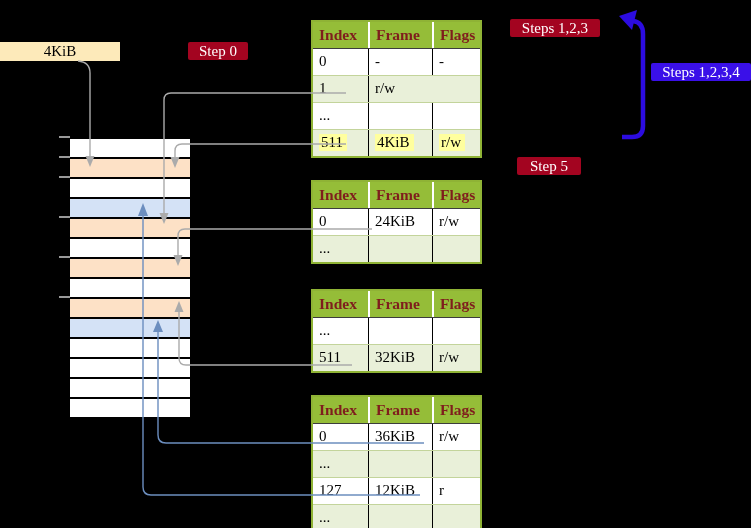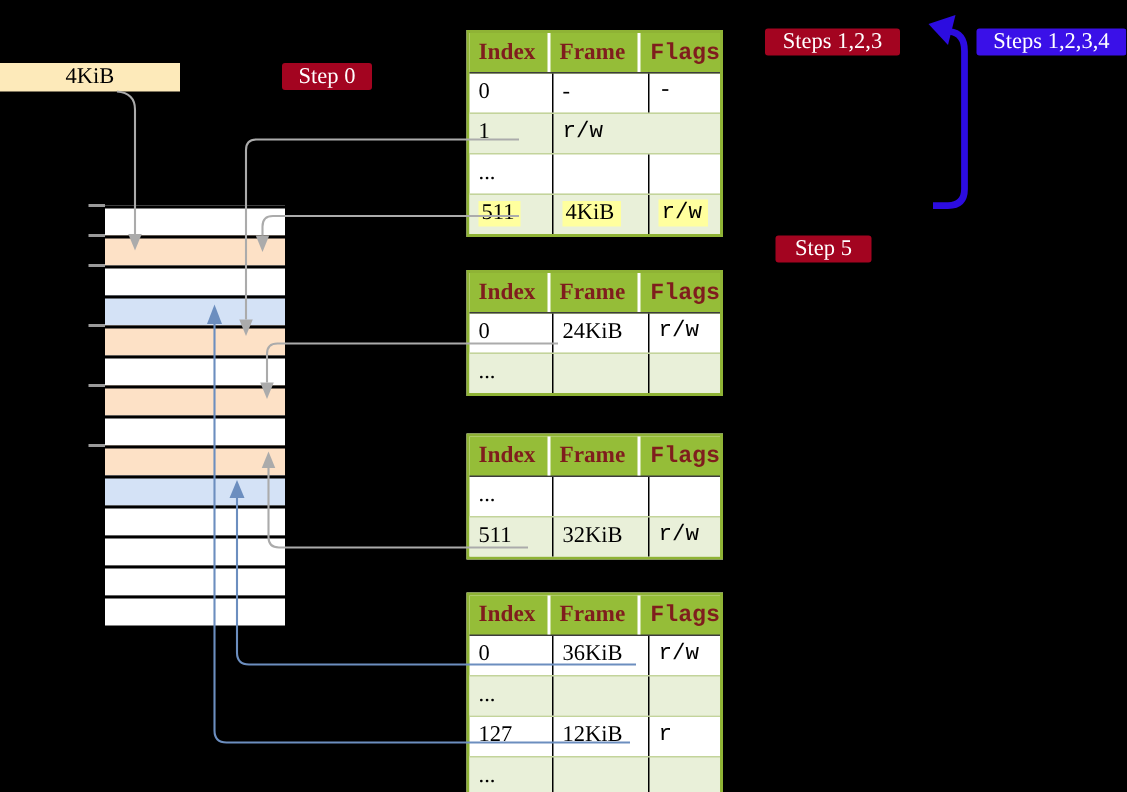--- a/index.html
+++ b/index.html
@@ -11,42 +11,42 @@
   .framebox{
     position:absolute;left:0;top:42px;width:120px;height:19px;
     background:var(--framebg);color:#000;font-size:15px;line-height:19px;text-align:center;
   }
   
   .badge{
     position:absolute;height:18px;line-height:18px;text-align:center;color:#fff;
     font-size:15px;border-radius:2px;box-sizing:border-box;
   }
   .badge.red{background:var(--red);}
-  .badge.blue{background:var(--bblue);}
+  .badge.blue{background:var(--bblue);margin-top:44px;}
   
   .mem{position:absolute;left:70px;top:137px;width:120px;border-bottom:2px solid #000;}
   .mrow{height:20px;border-top:2px solid #000;box-sizing:border-box;}
   .mrow.white{background:#ffffff;}
   .mrow.peach{background:var(--peach);}
   .mrow.blue{background:var(--mblue);}
   .tick{position:absolute;left:59px;width:11px;height:2px;background:#9a9a9a;}
   
   .ptable{
     position:absolute;left:311px;width:171px;box-sizing:border-box;
     border:2px solid var(--tborder);background:#fff;
   }
   .thead{display:flex;background:var(--green);height:26px;border-bottom:1px solid #3c3c3c;}
   .hcell{
     color:#7f1d1d;font-weight:bold;font-size:15.5px;line-height:26px;
     padding-left:6px;box-sizing:border-box;
   }
   .hcell + .hcell{border-left:2px solid #fff;}
   .c0{width:55px;}
   .c1{width:64px;}
-  .c2{flex:1;font-family:Liberation Mono, monospace;}
+  .c2{flex:1;}
   .trow{display:flex;height:26px;}
   .trow + .trow{border-top:1px solid #c3d49b;}
   .trow.shaded{background:var(--rowgreen);}
   .tcell{
     font-size:15px;line-height:24px;padding-left:6px;box-sizing:border-box;color:#000;
     overflow:hidden;white-space:nowrap;
   }
   .tcell + .tcell{border-left:1.5px solid #000;}
   .hl{background:var(--yellow);padding:0 4px 1px 2px;}
   

